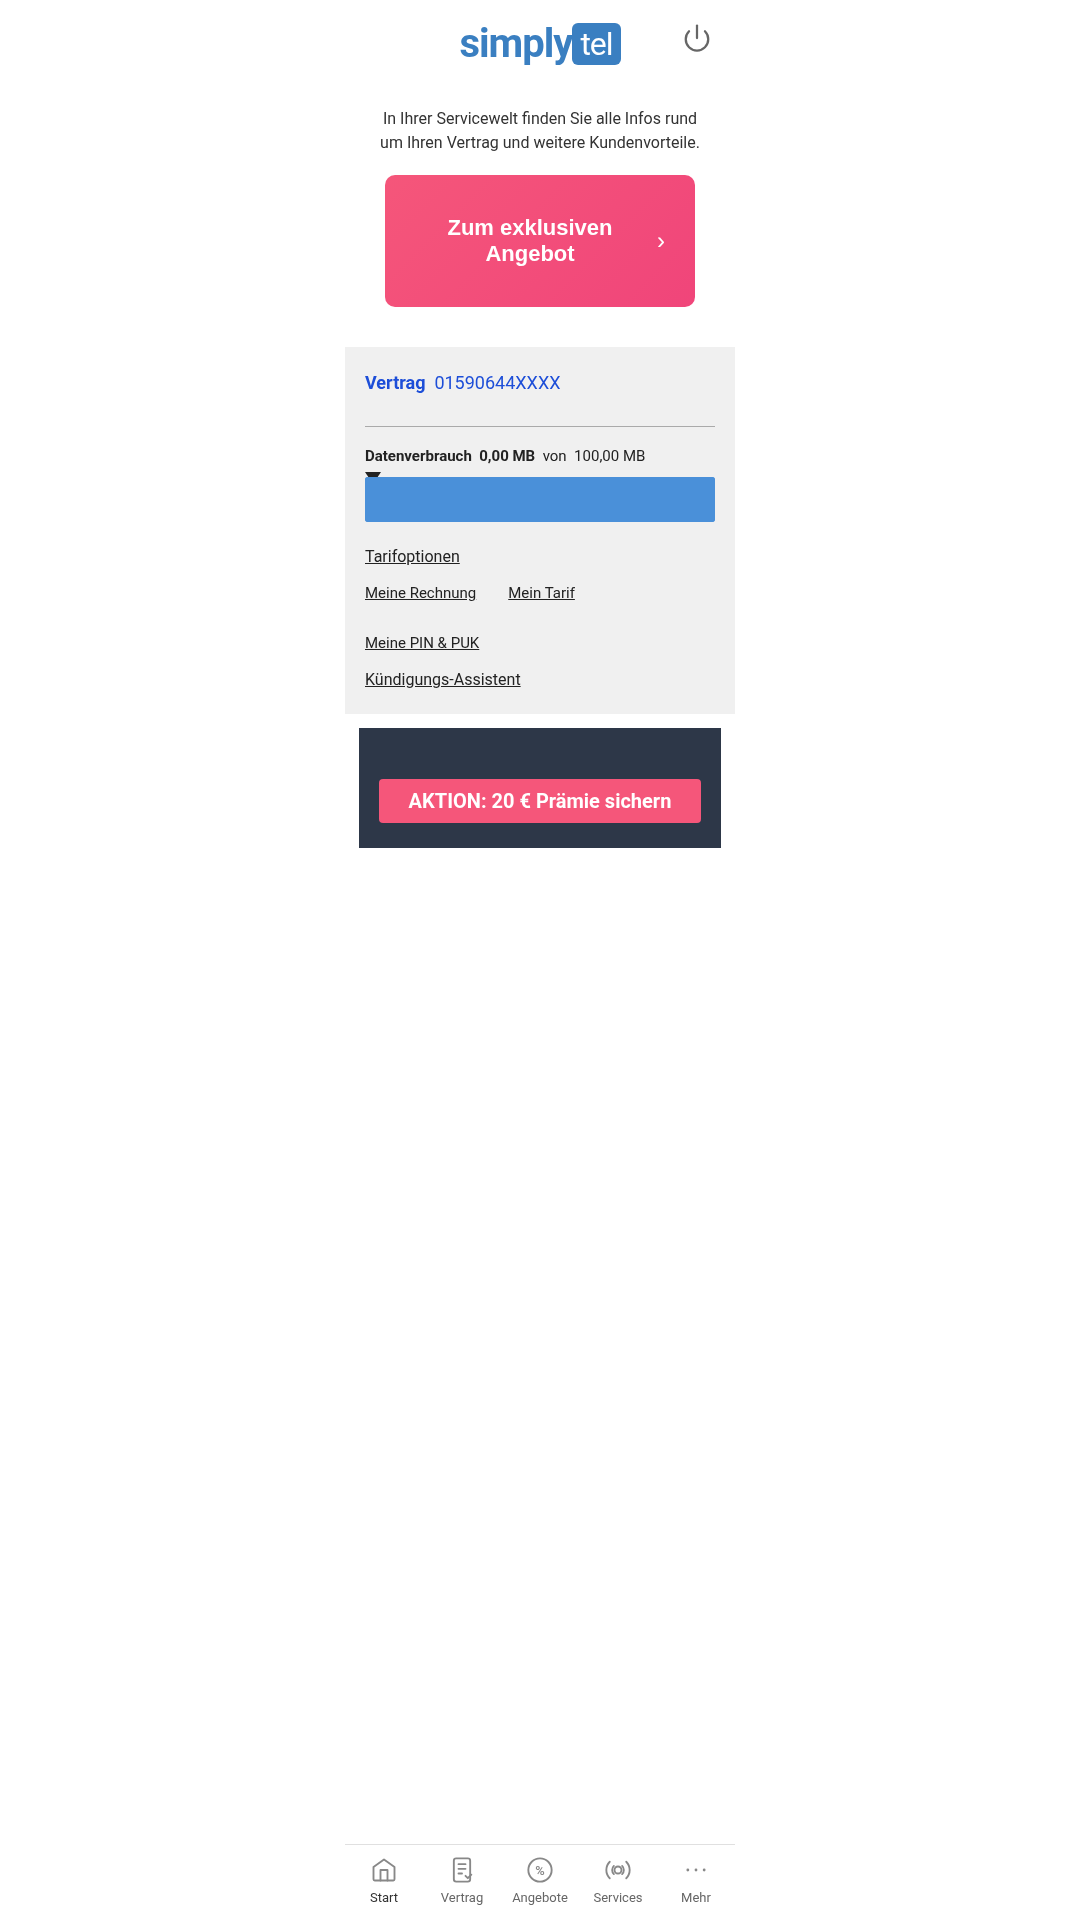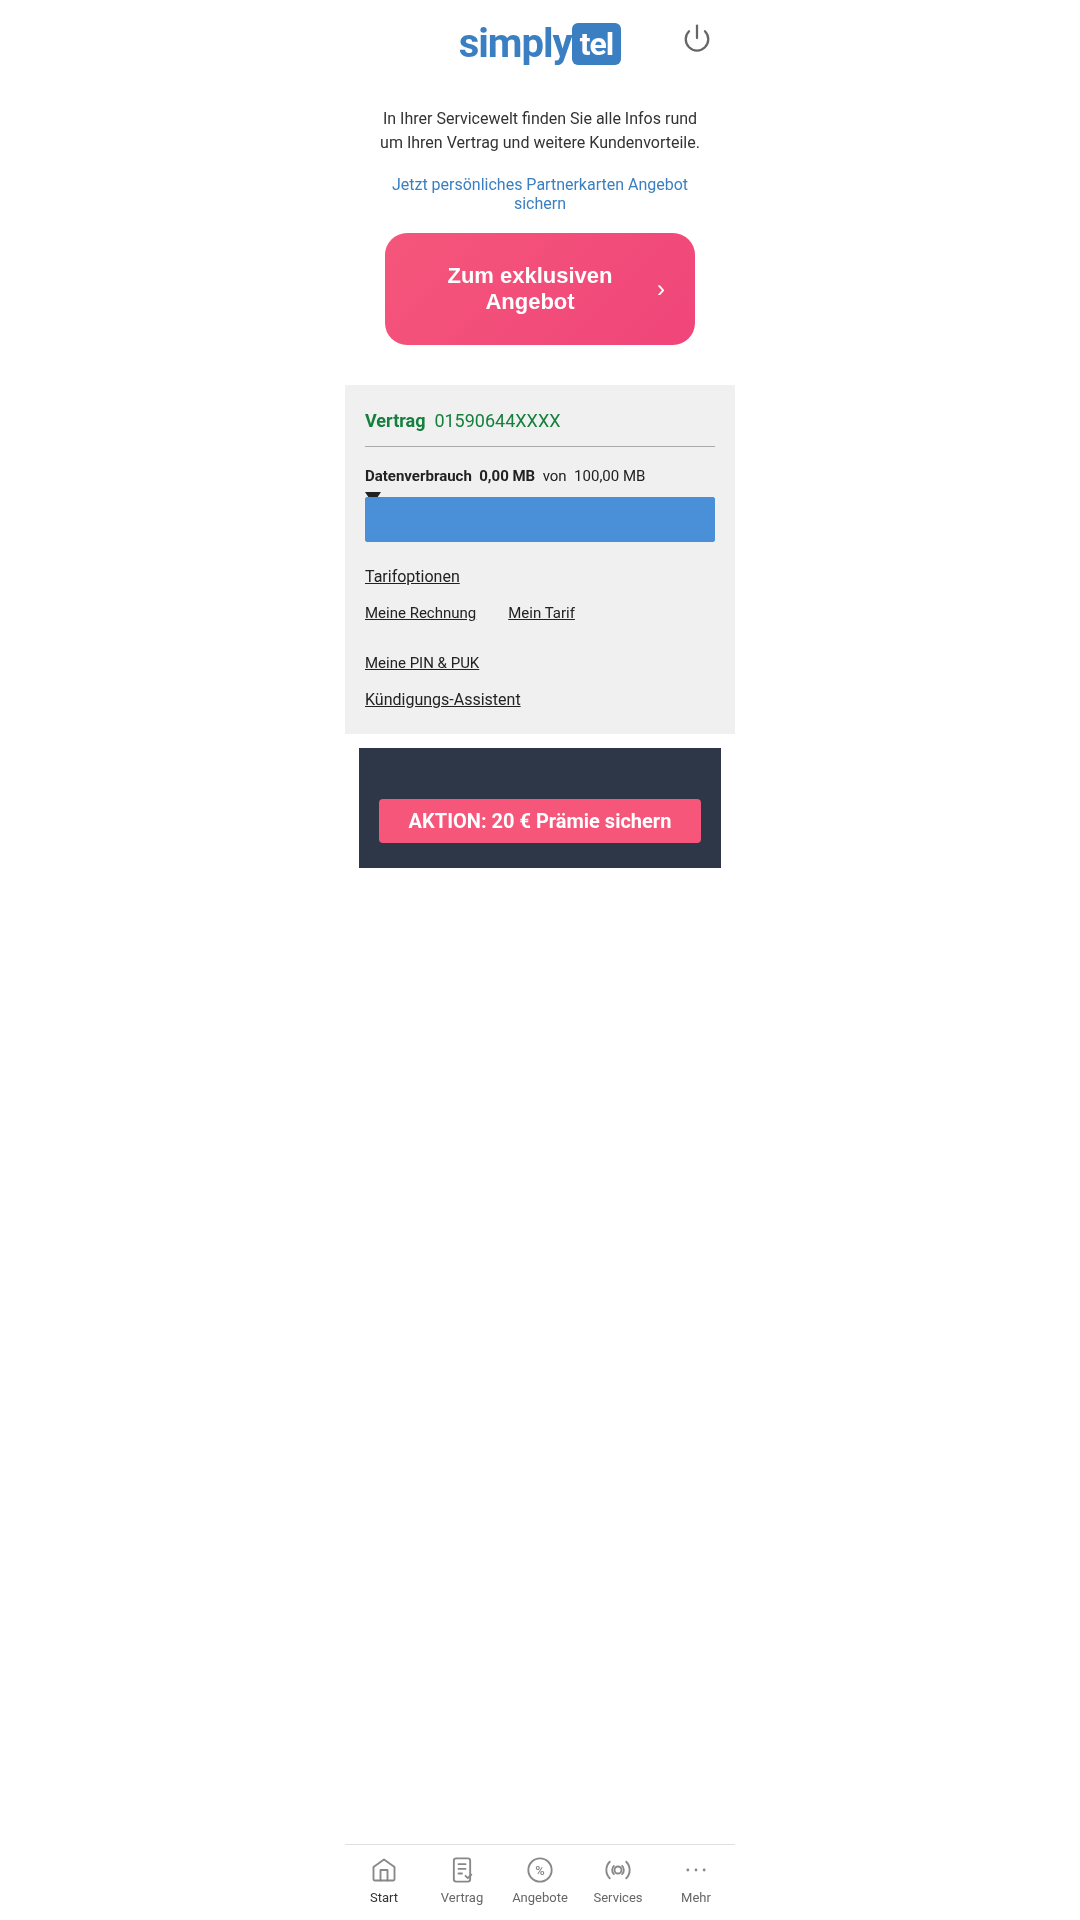--- a/index.html
+++ b/index.html
@@ -38,21 +38,21 @@
       font-size: 40px;
       font-weight: 700;
       color: #3a7fc1;
       letter-spacing: -1px;
     }
 
     .logo-tel {
       background-color: #3a7fc1;
       color: #ffffff;
       font-size: 32px;
-      font-weight: 700;
+      font-weight: 400;
       padding: 2px 8px;
       border-radius: 6px;
       letter-spacing: -1px;
     }
 
     .power-icon {
       position: absolute;
       right: 20px;
       top: 20px;
       width: 36px;
@@ -100,22 +100,22 @@
 
     
     .cta-button {
       display: flex;
       align-items: center;
       justify-content: center;
       background: linear-gradient(135deg, #f5567a, #f0457a);
       color: #ffffff;
       font-size: 22px;
       font-weight: 600;
-      padding: 30px 30px;
-      border-radius: 22px;
+      padding: 40px 30px;
+      border-radius: 10px;
       margin: 0 20px 25px;
       cursor: pointer;
       border: none;
       width: calc(100% - 40px);
       gap: 12px;
     }
 
     .cta-chevron {
       font-size: 24px;
       font-weight: 300;
@@ -123,22 +123,22 @@
 
     
     .contract-card {
       background: #f0f0f0;
       margin: 0 0 10px;
       padding: 25px 20px;
     }
 
     .contract-number {
       font-size: 18px;
-      color: #15803d;
-      margin-bottom: 15px;
+      color: #1d4ed8;
+      margin-bottom: 33px;
     }
 
     .contract-number strong {
       font-weight: 700;
     }
 
     .divider {
       height: 1px;
       background: #aaaaaa;
       margin-bottom: 20px;
@@ -303,21 +303,20 @@
     <div class="power-icon">
       <svg viewBox="0 0 24 24" fill="none" stroke="#666" stroke-width="1.8" stroke-linecap="round" stroke-linejoin="round">
         <path d="M18.36 6.64a9 9 0 1 1-12.73 0"></path>
         <line x1="12" y1="2" x2="12" y2="12"></line>
       </svg>
     </div>
   </div>
 
   <div class="welcome-section">
     <p class="welcome-subtitle">In Ihrer Servicewelt finden Sie alle Infos rund um Ihren Vertrag und weitere Kundenvorteile.</p>
-    <a class="partner-link">Jetzt persönliches Partnerkarten Angebot sichern</a>
     <button class="cta-button">
       <span>Zum exklusiven Angebot</span>
       <span class="cta-chevron">›</span>
     </button>
   </div>
 
   <div class="contract-card">
     <div class="contract-number">
       <strong>Vertrag</strong>
       &nbsp;<span>01590644XXXX</span>

